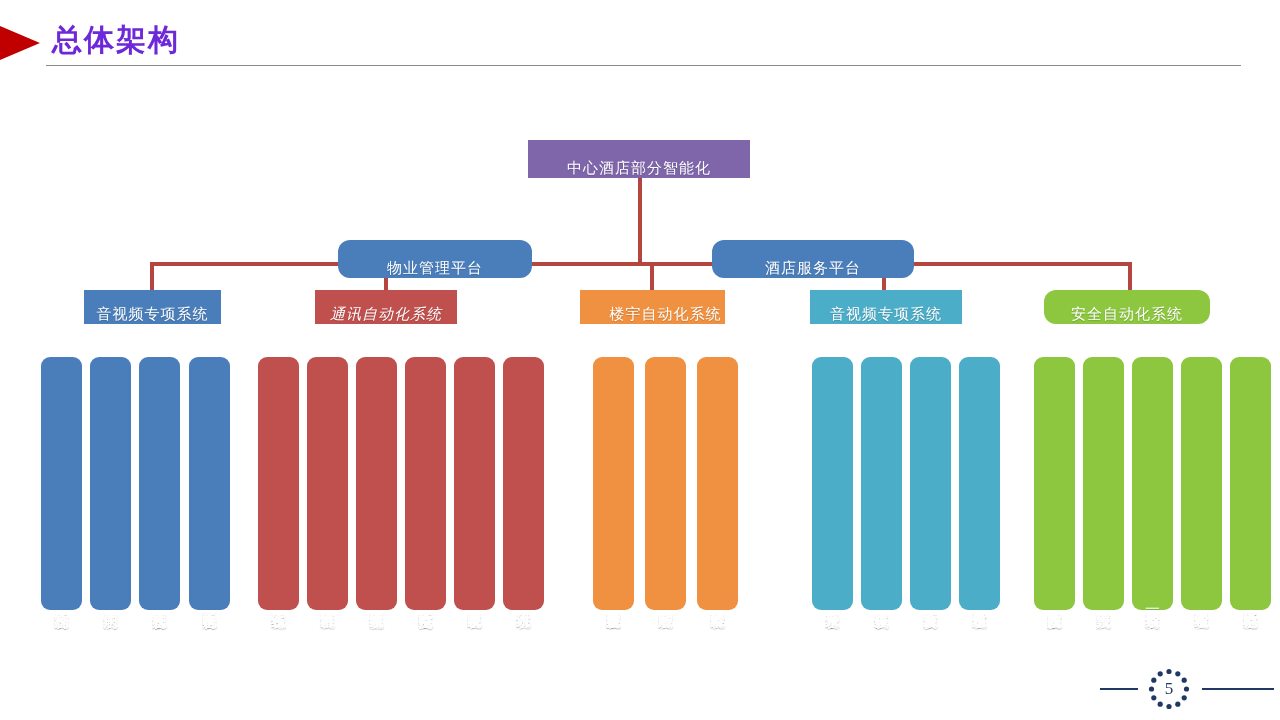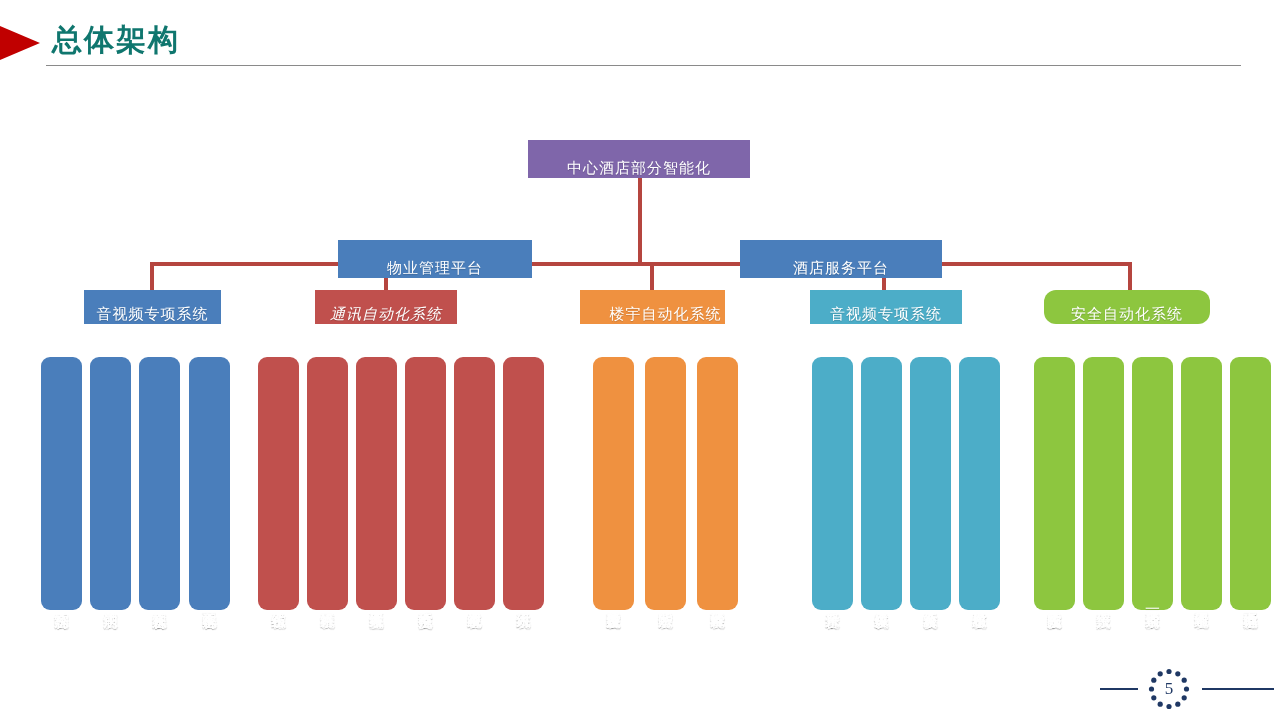--- a/index.html
+++ b/index.html
@@ -28,21 +28,21 @@
     border-top: 17px solid transparent;
     border-bottom: 17px solid transparent;
     border-left: 40px solid #c00000;
   }
   .header-title {
     position: absolute;
     left: 52px;
     top: 20px;
     font-size: 30px;
     font-weight: bold;
-    color: #0f766e;
+    color: #6d28d9;
     letter-spacing: 2px;
     white-space: nowrap;
   }
   .header-rule {
     position: absolute;
     left: 46px;
     top: 65px;
     width: 1195px;
     height: 1px;
     background: #8a8a8a;
@@ -61,21 +61,21 @@
     display: flex;
     align-items: flex-end;
     justify-content: center;
     color: #ffffff;
     font-size: 15px;
     letter-spacing: 1px;
     white-space: nowrap;
     text-shadow: 0 1px 1px rgba(0,0,0,0.18);
   }
   .node.root      { background: #7f66aa; }
-  .node.platform  { background: #4a7ebb; }
+  .node.platform  { background: #4a7ebb; border-radius: 12px; }
   .node.cat-blue  { background: #4a7ebb; }
   .node.cat-red   { background: #c0504d; }
   .node.cat-orange{ background: #ef9140; }
   .node.cat-cyan  { background: #4cadc8; }
   .node.cat-green { background: #8dc63f; }
 
   
   .leaf {
     position: absolute;
     box-sizing: border-box;
@@ -155,21 +155,21 @@
   <div class="conn" style="left:882px; top:266px; width:4px; height:24px;"></div>
   <div class="conn" style="left:1128px; top:262px; width:4px; height:28px;"></div>
 
   <div class="node root" style="left:528px; top:140px; width:222px; height:38px;">
     <span>中心酒店部分智能化</span>
   </div>
 
   <div class="node platform" style="left:338px; top:240px; width:194px; height:38px;">
     <span>物业管理平台</span>
   </div>
-  <div class="node platform" style="left:740px; top:240px; width:202px; height:38px;">
+  <div class="node platform" style="left:712px; top:240px; width:202px; height:38px;">
     <span>酒店服务平台</span>
   </div>
 
   <div class="node cat-blue" style="left:84px; top:290px; width:137px; height:34px;">
     <span>音视频专项系统</span>
   </div>
   <div class="node cat-red" style="left:315px; top:290px; width:142px; height:34px;font-style:italic;">
     <span>通讯自动化系统</span>
   </div>
   <div class="node cat-orange" style="left:580px; top:290px; width:145px; height:34px;padding-left:26px;">

